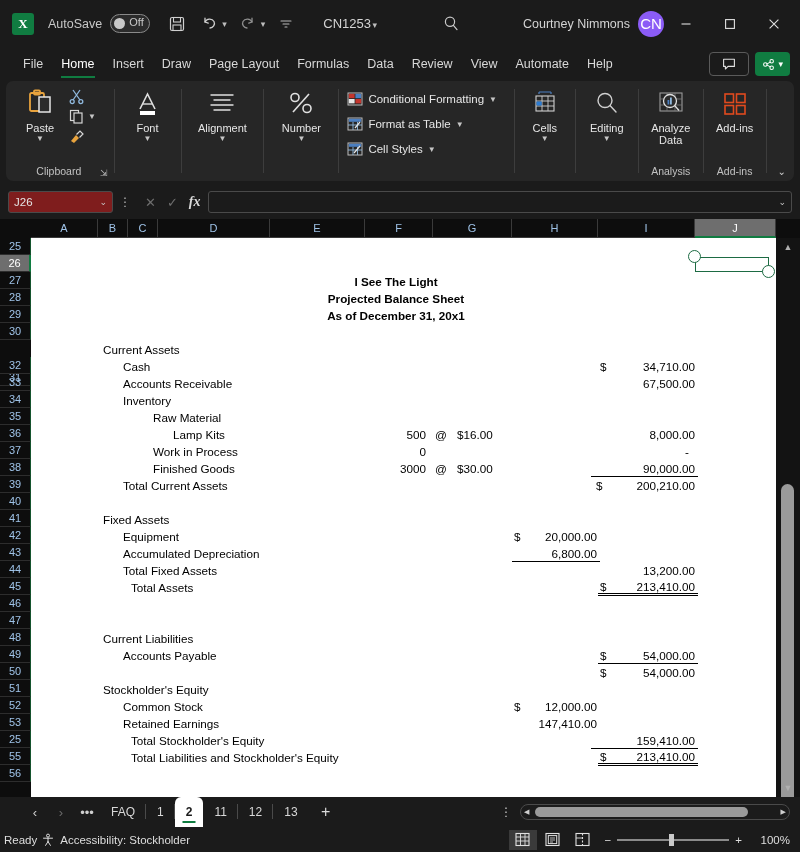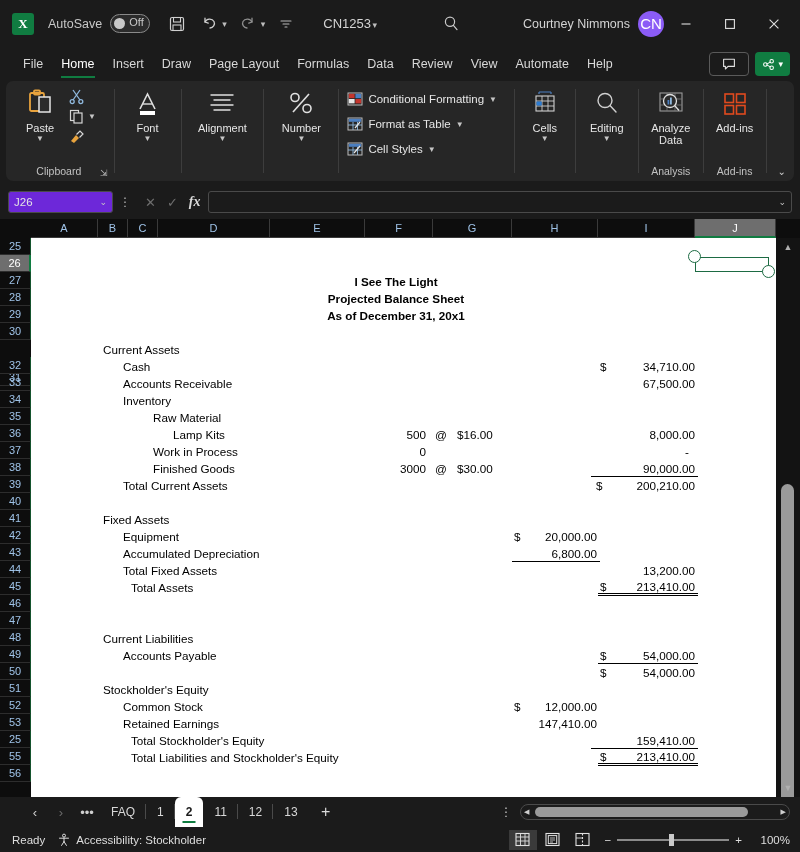--- a/index.html
+++ b/index.html
@@ -78,21 +78,21 @@
   .smallbtn { display:flex; align-items:center; gap:3px; color:#e6e6e6; font-size:11px; }
   .stylerow { display:flex; align-items:center; gap:5px; color:#e6e6e6; font-size:11.5px; height:22px;}
   .dlauncher { position:absolute; right:4px; bottom:3px; color:#b9b9b9; font-size:9px; }
   .collapse-ribbon { position:absolute; right:8px; bottom:4px; color:#cfcfcf; font-size:10px; }
 
   
   .fbar { position:absolute; left:0; top:186px; width:800px; height:32px; background:#1b1b1b;
           display:flex; align-items:center; }
   .namebox {
     margin-left:8px; width:105px; height:22px; border:1px solid #4a4a4a; border-radius:3px;
-    background:#6d28d9; display:flex; align-items:center; padding:0 5px; color:#e4e4e4; font-size:11.5px;
+    background:#7f1d1d; display:flex; align-items:center; padding:0 5px; color:#e4e4e4; font-size:11.5px;
   }
   .namebox .nb-caret{ margin-left:auto; font-size:9px; color:#c6c6c6; }
   .fb-dots { color:#b9b9b9; font-size:12px; margin:0 6px; }
   .fb-btns { display:flex; align-items:center; gap:11px; color:#6e6e6e; font-size:13px; padding:0 8px; }
   .fb-fx { color:#d9d9d9; font-style:italic; font-family:"Liberation Serif", serif; font-size:14px; }
   .fb-input { flex:1; height:22px; margin-right:8px; border:1px solid #4a4a4a; border-radius:3px;
               background:#1b1b1b; color:#e4e4e4; font-size:11.5px; display:flex; align-items:center; padding:0 5px;}
   .fb-input .fbcaret{ margin-left:auto; font-size:9px; color:#c6c6c6;}
 
   
@@ -149,21 +149,21 @@
   .plus { width:34px; height:26px; display:flex; align-items:center; justify-content:center; color:#dcdcdc; font-size:16px; }
   .tabdots { margin-left:auto; color:#c9c9c9; font-size:12px; padding:0 8px; }
   .hscroll { width:270px; height:16px; border:1px solid #4a4a4a; border-radius:8px; margin-right:10px;
              display:flex; align-items:center; position:relative; }
   .hs-arrow { color:#cfcfcf; font-size:7px; padding:0 3px; }
   .hthumb { position:absolute; left:14px; width:213px; height:10px; border-radius:5px; background:#9a9a9a; }
 
   
   .statusbar { position:absolute; left:0; top:827px; width:800px; height:25px; background:#1b1b1b;
                display:flex; align-items:center; color:#dedede; font-size:11.5px; }
-  .sb-item { margin-left:12px; display:flex; align-items:center; gap:5px; }
+  .sb-item { margin-left:4px; display:flex; align-items:center; gap:5px; }
   .sb-right { margin-left:auto; display:flex; align-items:center; gap:2px; padding-right:10px; }
   .viewbtn { width:28px; height:20px; display:flex; align-items:center; justify-content:center; color:#e0e0e0; }
   .viewbtn.on { background:#3a3a3a; }
   .zoomslider { display:flex; align-items:center; gap:6px; margin:0 6px; }
   .zline { width:112px; height:2px; background:#8a8a8a; position:relative; }
   .zknob { position:absolute; left:52px; top:-5px; width:5px; height:12px; background:#c9c9c9; }
   .zoomtxt { width:40px; text-align:right; }
 </style>
 </head>
 <body>

